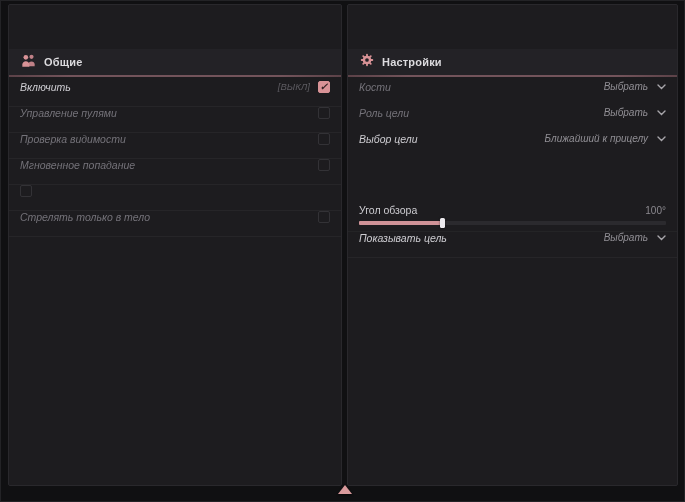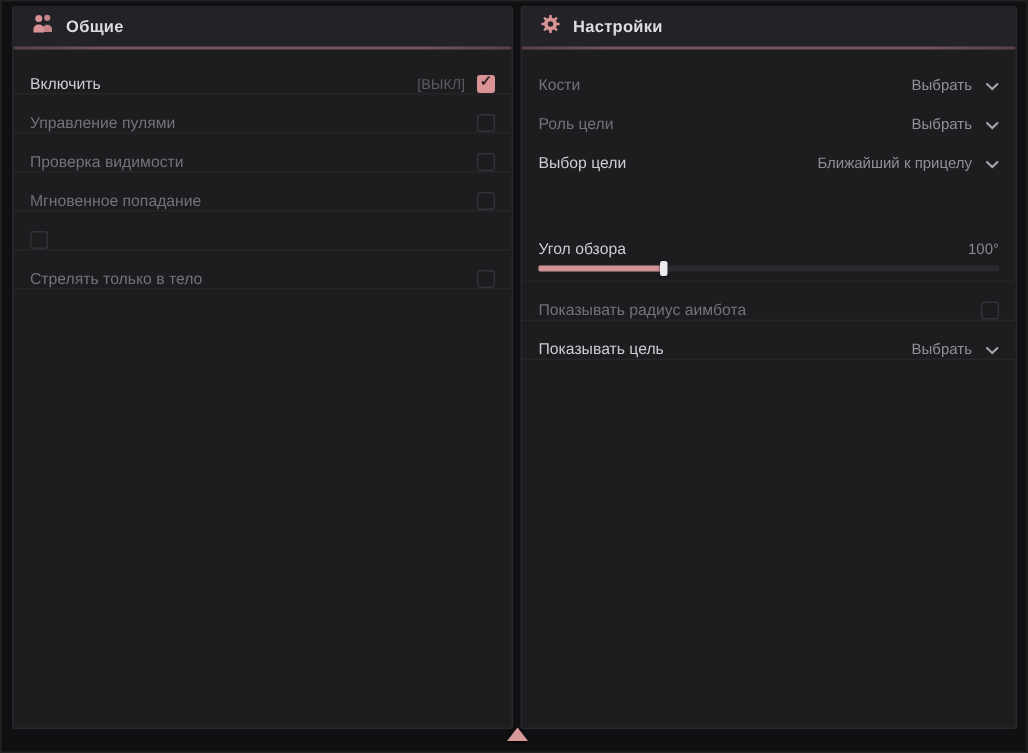--- a/index.html
+++ b/index.html
@@ -23,40 +23,42 @@
   .panel-left  { left: 8px;   width: 334px; }
   .panel-right { left: 347px; width: 331px; }
 
   .panel-header {
     height: 26px;
     display: flex;
     align-items: center;
     gap: 7px;
     padding: 0 11px;
     background: #232226;
+    margin-top: 44px;
   }
   .panel-title {
     color: #dddcdf;
     font-size: 11px;
     font-weight: bold;
     letter-spacing: .2px;
   }
   .header-divider {
     height: 2px;
     background: linear-gradient(90deg, #5c4248, #73545b 18%, #73545b 82%, #5c4248);
   }
 
   .rows { padding: 4px 0 0 0; }
 
   .row {
     display: flex;
-    align-items: flex-end;
+    align-items: flex-start;
     height: 26px;
     padding: 0 11px;
     border-bottom: 1px solid rgba(255,255,255,0.045);
+    font-style: italic;
   }
   .row.no-sep { border-bottom: none; }
   .label { font-size: 10.5px; color: #747279; flex: 1 1 auto; white-space: nowrap; }
   .label.bright { color: #cdccd1; }
   .hotkey { font-size: 9.5px; color: #5d5b61; margin-right: 8px; }
   .value  { font-size: 10px;  color: #8b898f; }
 
   .checkbox {
     width: 12px; height: 12px;
     border: 1px solid #414045;
@@ -231,24 +233,20 @@
         <span class="label bright">Угол обзора</span>
         <span class="value">100°</span>
       </div>
       <div class="slider-track">
         <div class="slider-fill" style="width:27%"></div>
         <div class="slider-thumb" style="left:calc(27% - 2px)"></div>
       </div>
     </div>
 
 
-    <div class="row">
-      <span class="label">Показывать радиус аимбота</span>
-      <span class="checkbox dim"></span>
-    </div>
 
     <div class="row">
       <span class="label bright">Показывать цель</span>
       <span class="dropdown">
         <span class="dd-value">Выбрать</span>
         <svg width="9" height="6" viewBox="0 0 9 6">
             <path d="M1 1 L4.5 4.4 L8 1" stroke="#a8a6ab" stroke-width="1.4" fill="none" stroke-linecap="round"></path>
           </svg>
       </span>
     </div>

